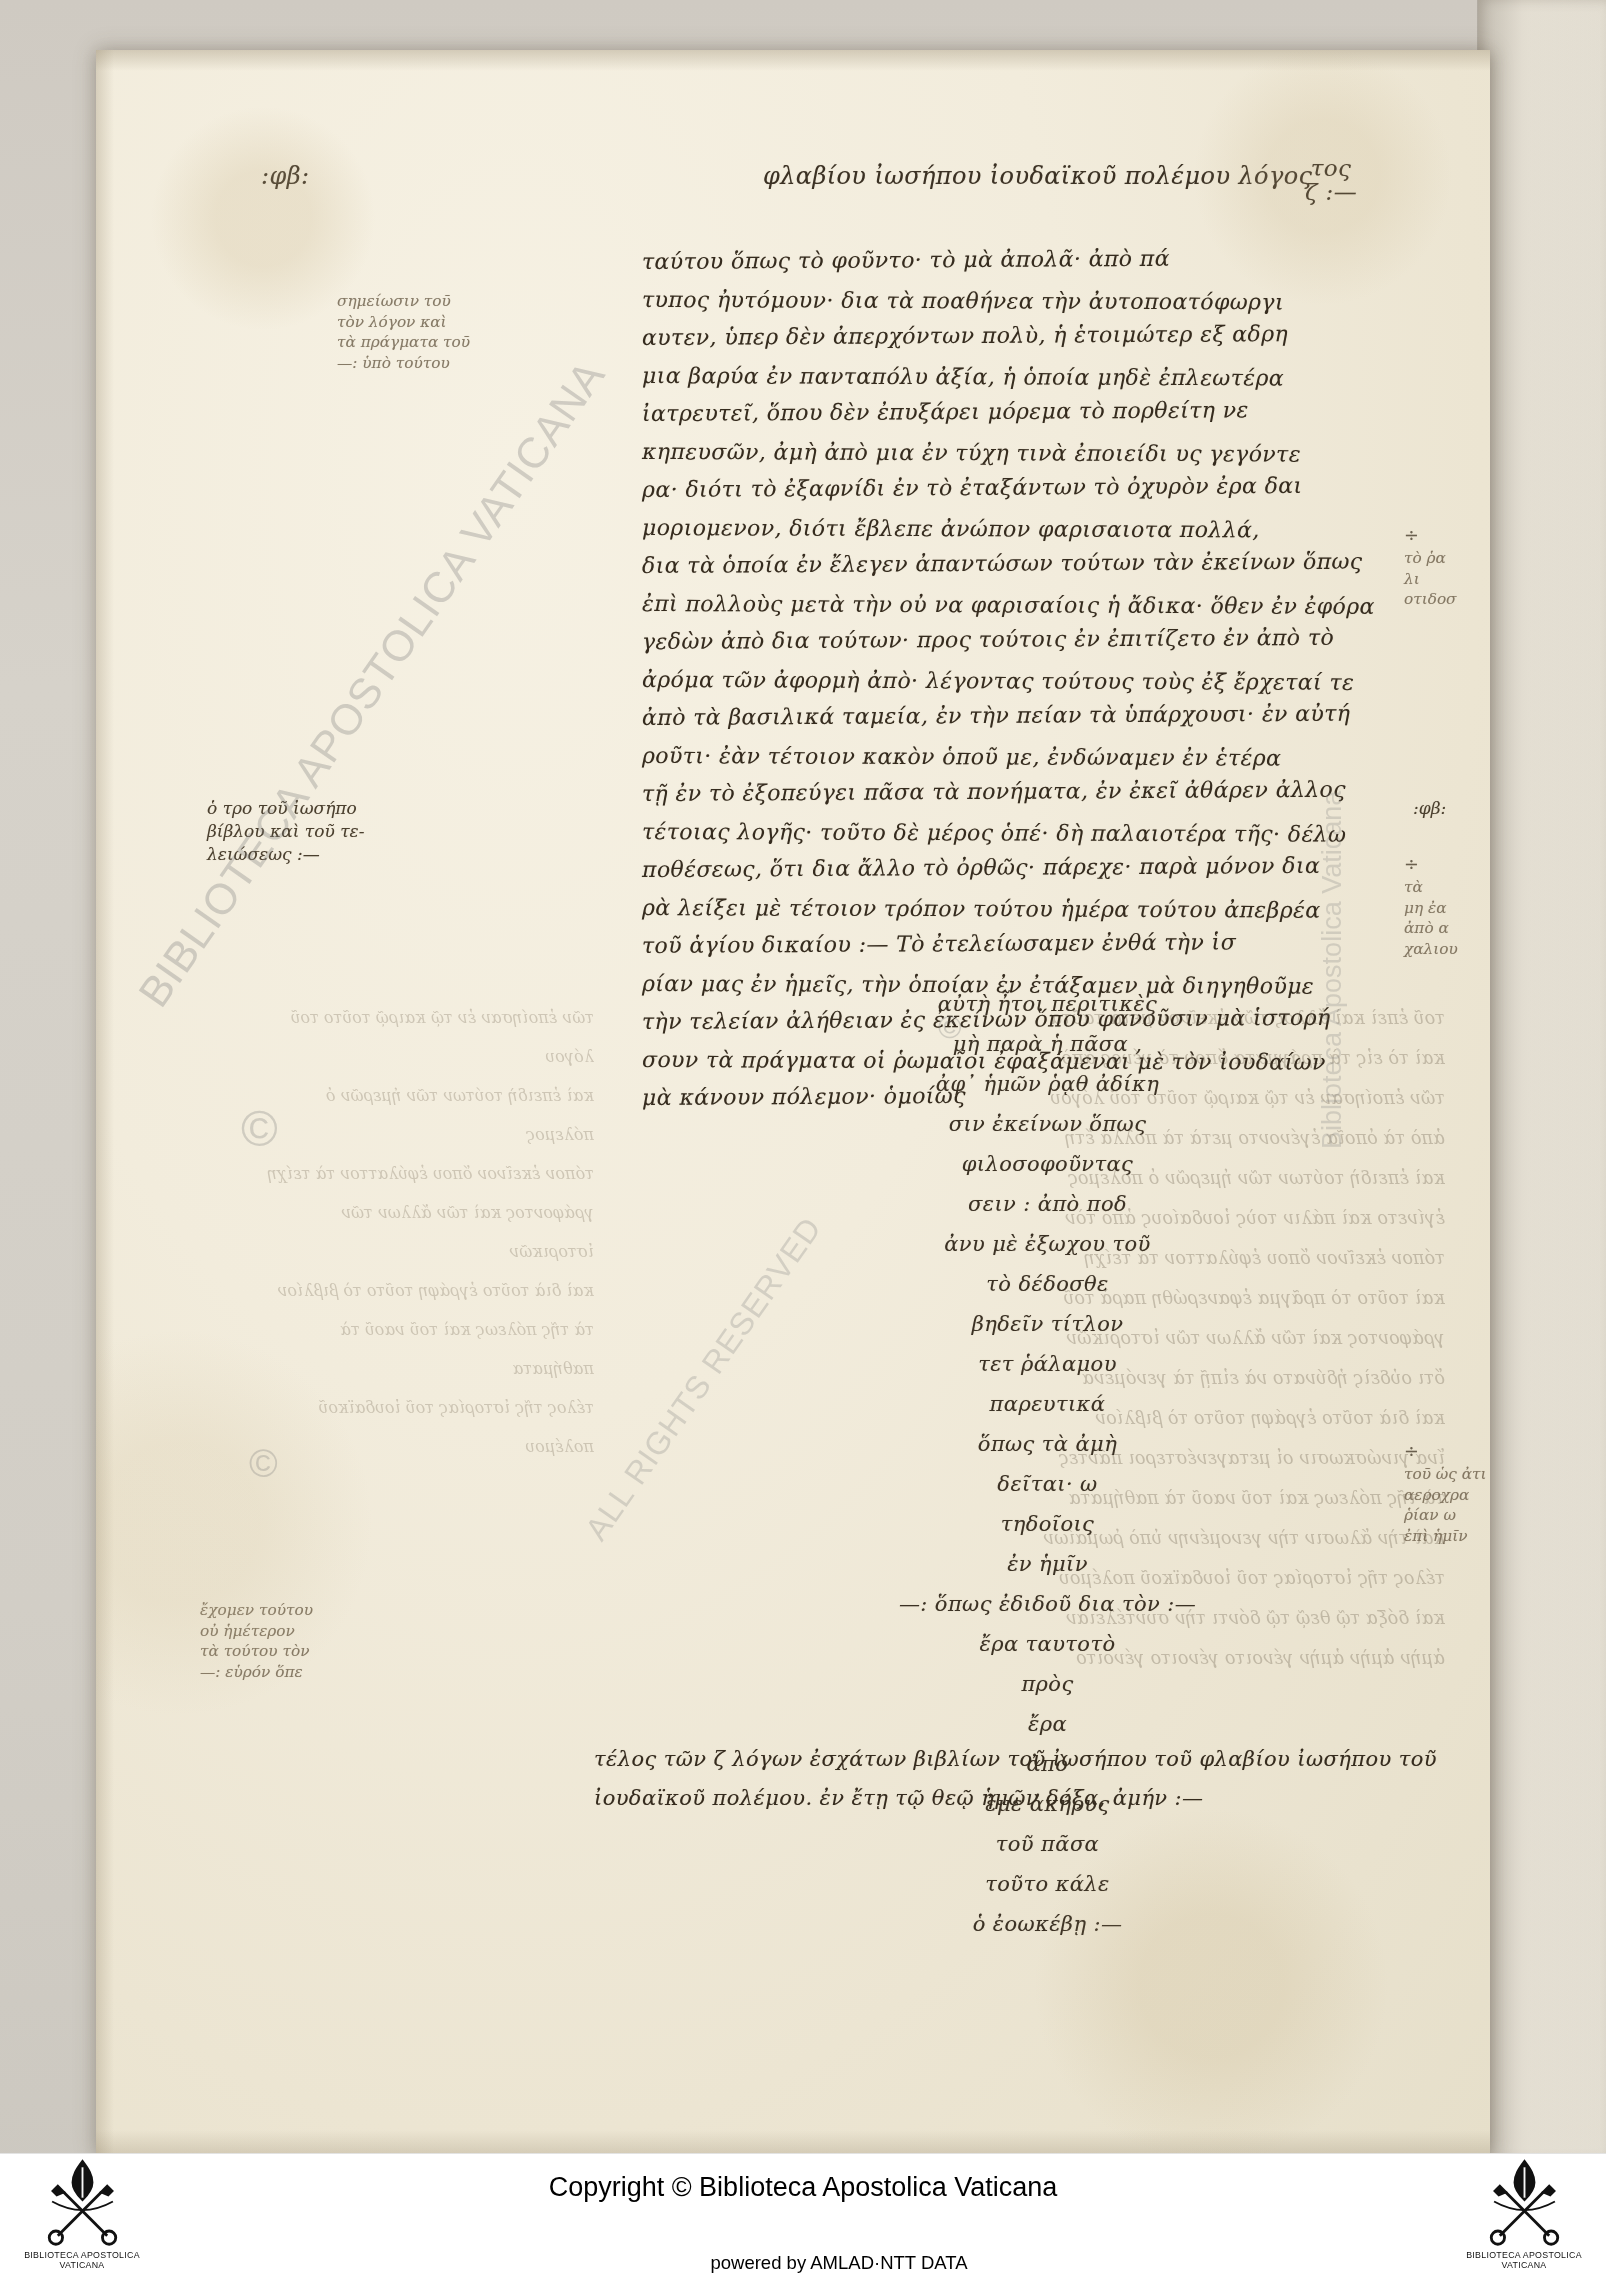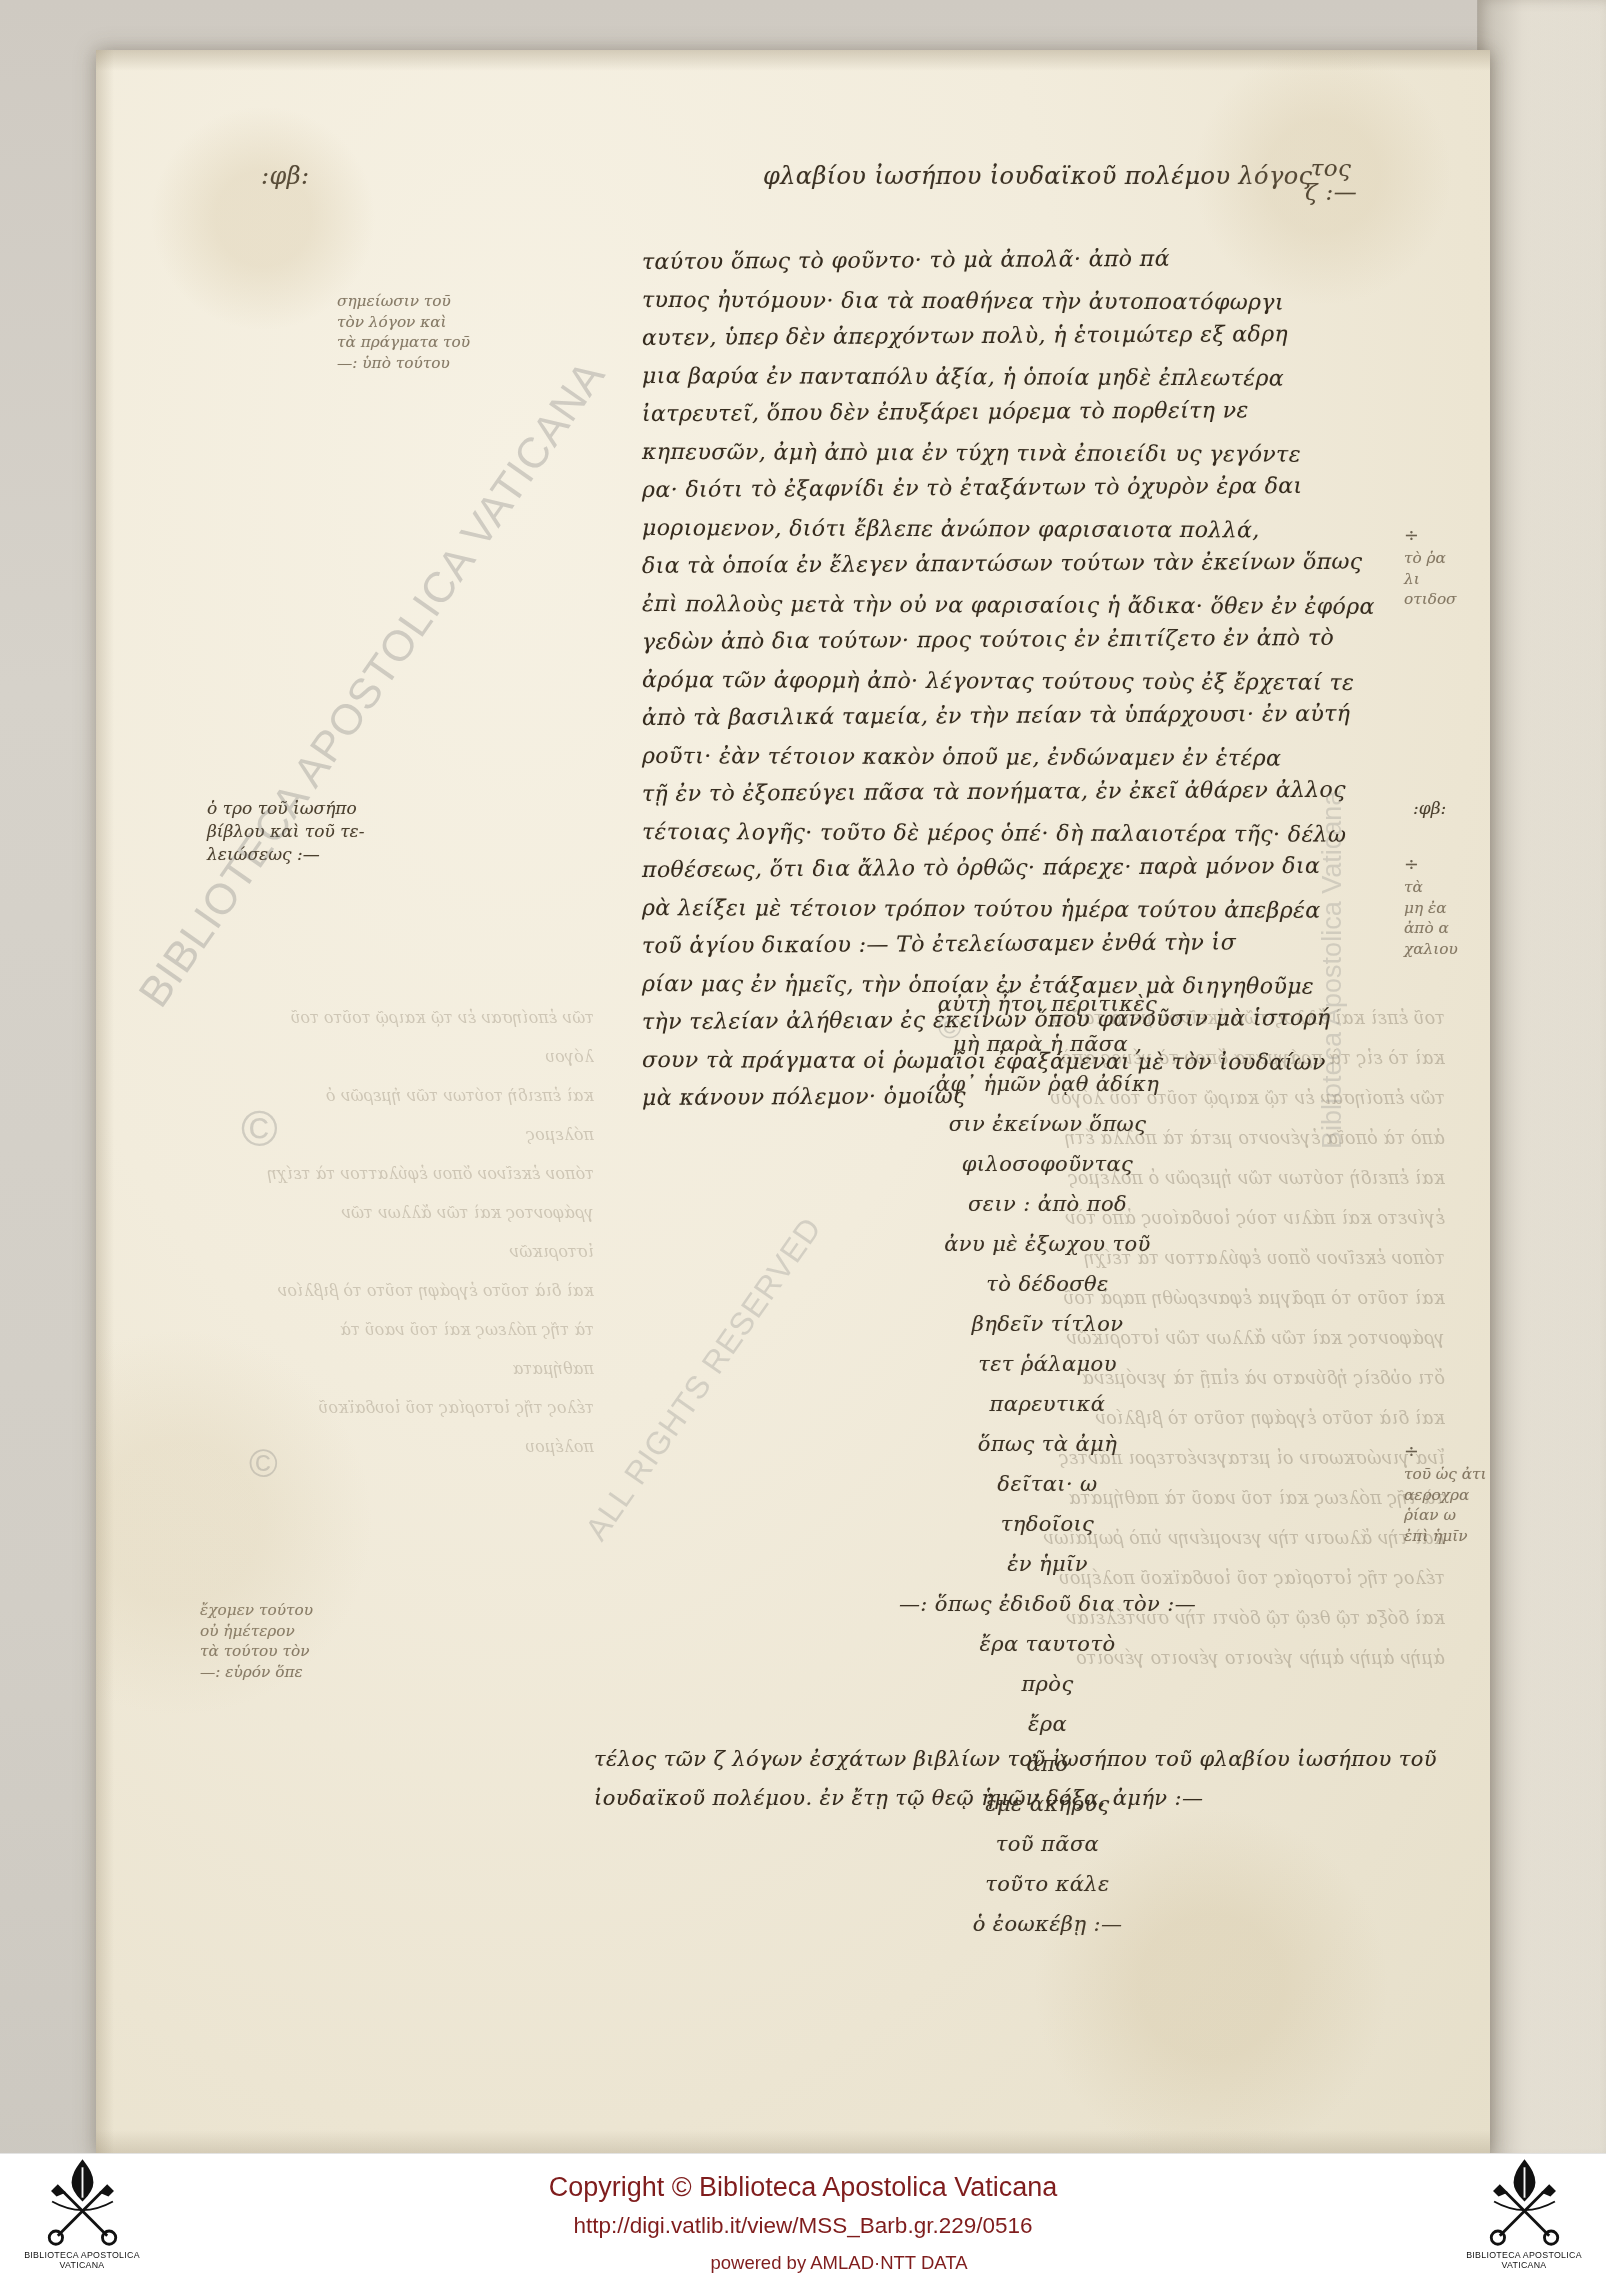--- a/index.html
+++ b/index.html
@@ -264,21 +264,21 @@
     height: 141px;
     background: #ffffff;
     border-top: 0.8px solid #e3e3e3;
   }
   .footer-text {
     position: absolute;
     left: 0;
     width: 1606px;
     text-align: center;
     font-family: "Liberation Sans", sans-serif;
-    color: #7f1d1d;
+    color: #000000;
   }
   .f1 { top: 17.7px;  font-size: 27px; }
   .f2 { top: 59px;  font-size: 22.5px; }
   .f3 { top: 98px; font-size: 18.5px; padding-left: 36px; }
 
   .seal {
     position: absolute;
     bottom: 6.4px;
     width: 135px;
     height: 135px;
@@ -455,21 +455,20 @@
 
   <div class="wm-c" style="left:241px; top:1100px;">©</div>
   <div class="wm wm-diag-1">BIBLIOTECA APOSTOLICA VATICANA</div>
   <div class="wm-c" style="left:249px; top:1442px; font-size:39px;">©</div>
   <div class="wm wm-diag-2">ALL RIGHTS RESERVED</div>
   <div class="wm wm-diag-3">Biblioteca Apostolica Vaticana</div>
   <div class="wm-c" style="left:938px; top:1009px; font-size:32px;">©</div>
 
   <div class="footer">
     <div class="footer-text f1">Copyright © Biblioteca Apostolica Vaticana</div>
-    <div class="footer-text f2">http://digi.vatlib.it/view/MSS_Barb.gr.229/0516</div>
     <div class="footer-text f3">powered by AMLAD·NTT DATA</div>
 
     <div class="seal seal-left">
       <svg width="95" height="95" viewBox="0 0 100 100">
         <g stroke="#111" stroke-width="3" fill="none">
           <path d="M50 8 C44 16 40 22 40 30 C40 38 46 44 50 48 C54 44 60 38 60 30 C60 22 56 16 50 8 Z" fill="#111"></path>
           <path d="M50 14 L50 46" stroke="#f7f7f7" stroke-width="2"></path>
           <line x1="24" y1="86" x2="70" y2="40"></line>
           <line x1="76" y1="86" x2="30" y2="40"></line>
           <circle cx="22" cy="88" r="7"></circle>

